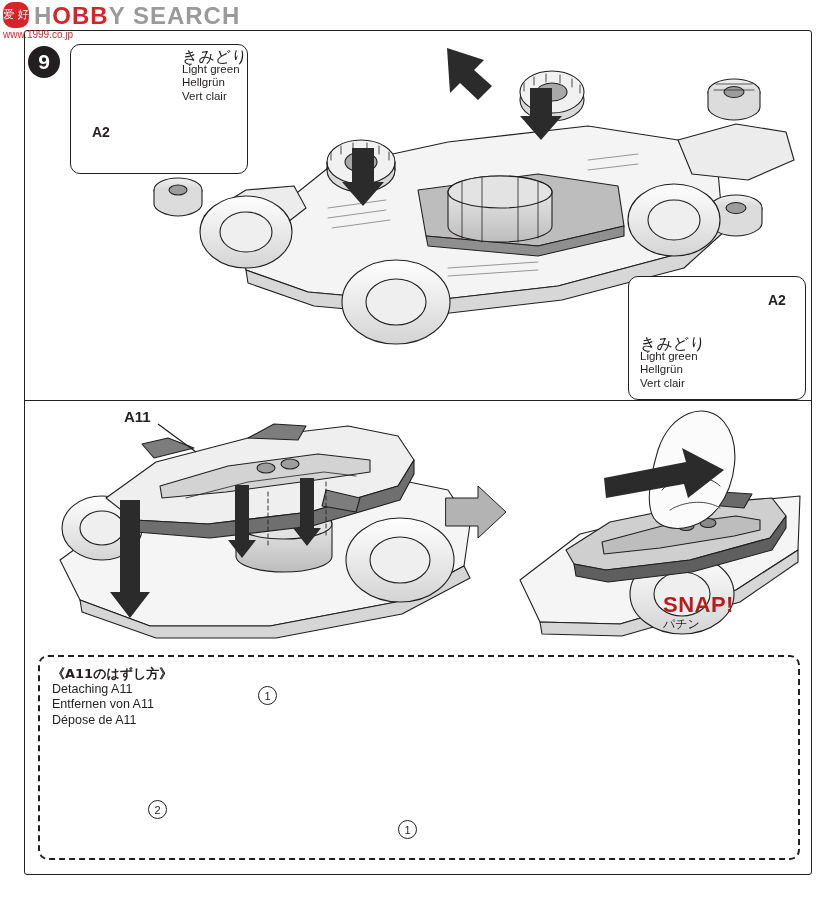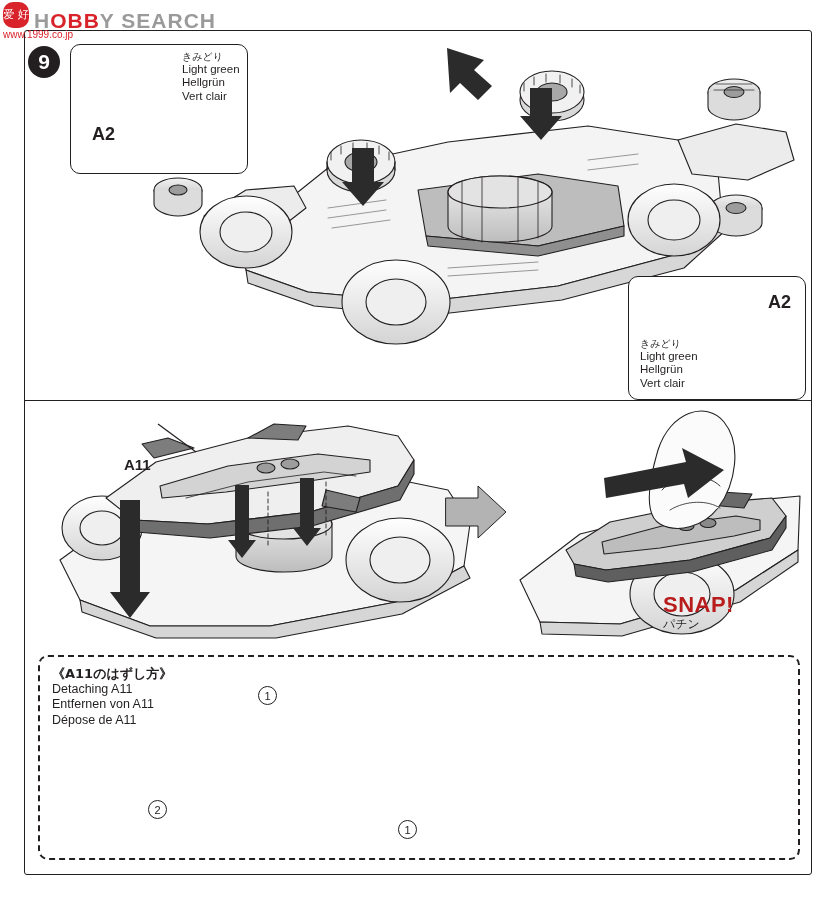--- a/index.html
+++ b/index.html
@@ -12,22 +12,22 @@
     position:relative;
   }
   .page{position:absolute;inset:0;}
 
   
   .watermark{
     position:absolute;left:0;top:0;width:260px;height:46px;
     z-index:60;pointer-events:none;
   }
   .wm-text{
-    position:absolute;left:34px;top:9px;
-    font-size:21px;letter-spacing:1px;font-weight:bold;
+    position:absolute;left:34px;top:2px;
+    font-size:24px;letter-spacing:1px;font-weight:bold;
     color:#9a9a9a;
   }
   .wm-text .red{color:#d8232a;}
   .wm-badge{
     position:absolute;left:3px;top:2px;width:26px;height:26px;
     background:#d8232a;color:#fff;font-size:11px;line-height:13px;
     text-align:center;padding-top:6px;box-sizing:border-box;border-radius:10px;
     font-family:"DejaVu Sans", sans-serif;
   }
   .wm-url{
@@ -54,22 +54,22 @@
   }
 
   
   .callout{
     position:absolute;border:1.4px solid #231f20;border-radius:10px;background:#fff;
   }
   #callout-a2-top{left:70px;top:44px;width:176px;height:128px;}
   #callout-a2-bottom{left:628px;top:276px;width:176px;height:122px;}
 
   .cap-lines{position:absolute;font-size:11.5px;line-height:13.2px;color:#231f20;}
-  .cap-lines .jp{font-family:"DejaVu Sans", sans-serif;font-size:10px;}
-  .label-a2{position:absolute;font-size:18px;font-weight:bold;color:#231f20;}
+  .cap-lines .jp{font-family:"DejaVu Sans", sans-serif;font-size:16px;}
+  .label-a2{position:absolute;font-size:14px;font-weight:bold;color:#231f20;}
   .label-a11{position:absolute;font-size:15px;font-weight:bold;color:#231f20;}
 
   
   .dashed-box{
     position:absolute;left:38px;top:655px;width:762px;height:205px;
     border:2px dashed #231f20;border-radius:10px;box-sizing:border-box;background:#fff;
   }
   .detach-caption{
     position:absolute;left:52px;top:666px;font-size:12.5px;line-height:15.5px;color:#231f20;
   }
@@ -373,21 +373,21 @@
 
   <div class="callout" id="callout-a2-bottom"></div>
   <div class="label-a2" style="left:768px;top:292px;">A2</div>
   <div class="cap-lines" style="left:640px;top:337px;">
     <div class="jp">きみどり</div>
     <div>Light green</div>
     <div>Hellgrün</div>
     <div>Vert clair</div>
   </div>
 
-  <div class="label-a11" style="left:124px;top:408px;margin-top:48px;">A11</div>
+  <div class="label-a11" style="left:124px;top:408px;">A11</div>
   <svg class="art" viewBox="0 0 837 900" xmlns="http://www.w3.org/2000/svg">
     <path d="M158 424 L196 452" stroke="#231f20" stroke-width="1.2" fill="none"></path>
   </svg>
 
   <div class="snap">SNAP!</div>
   <div class="snap-jp">パチン</div>
 
   <div class="dashed-box"></div>
   <div class="detach-caption">
     <div class="jp">《A11のはずし方》</div>

